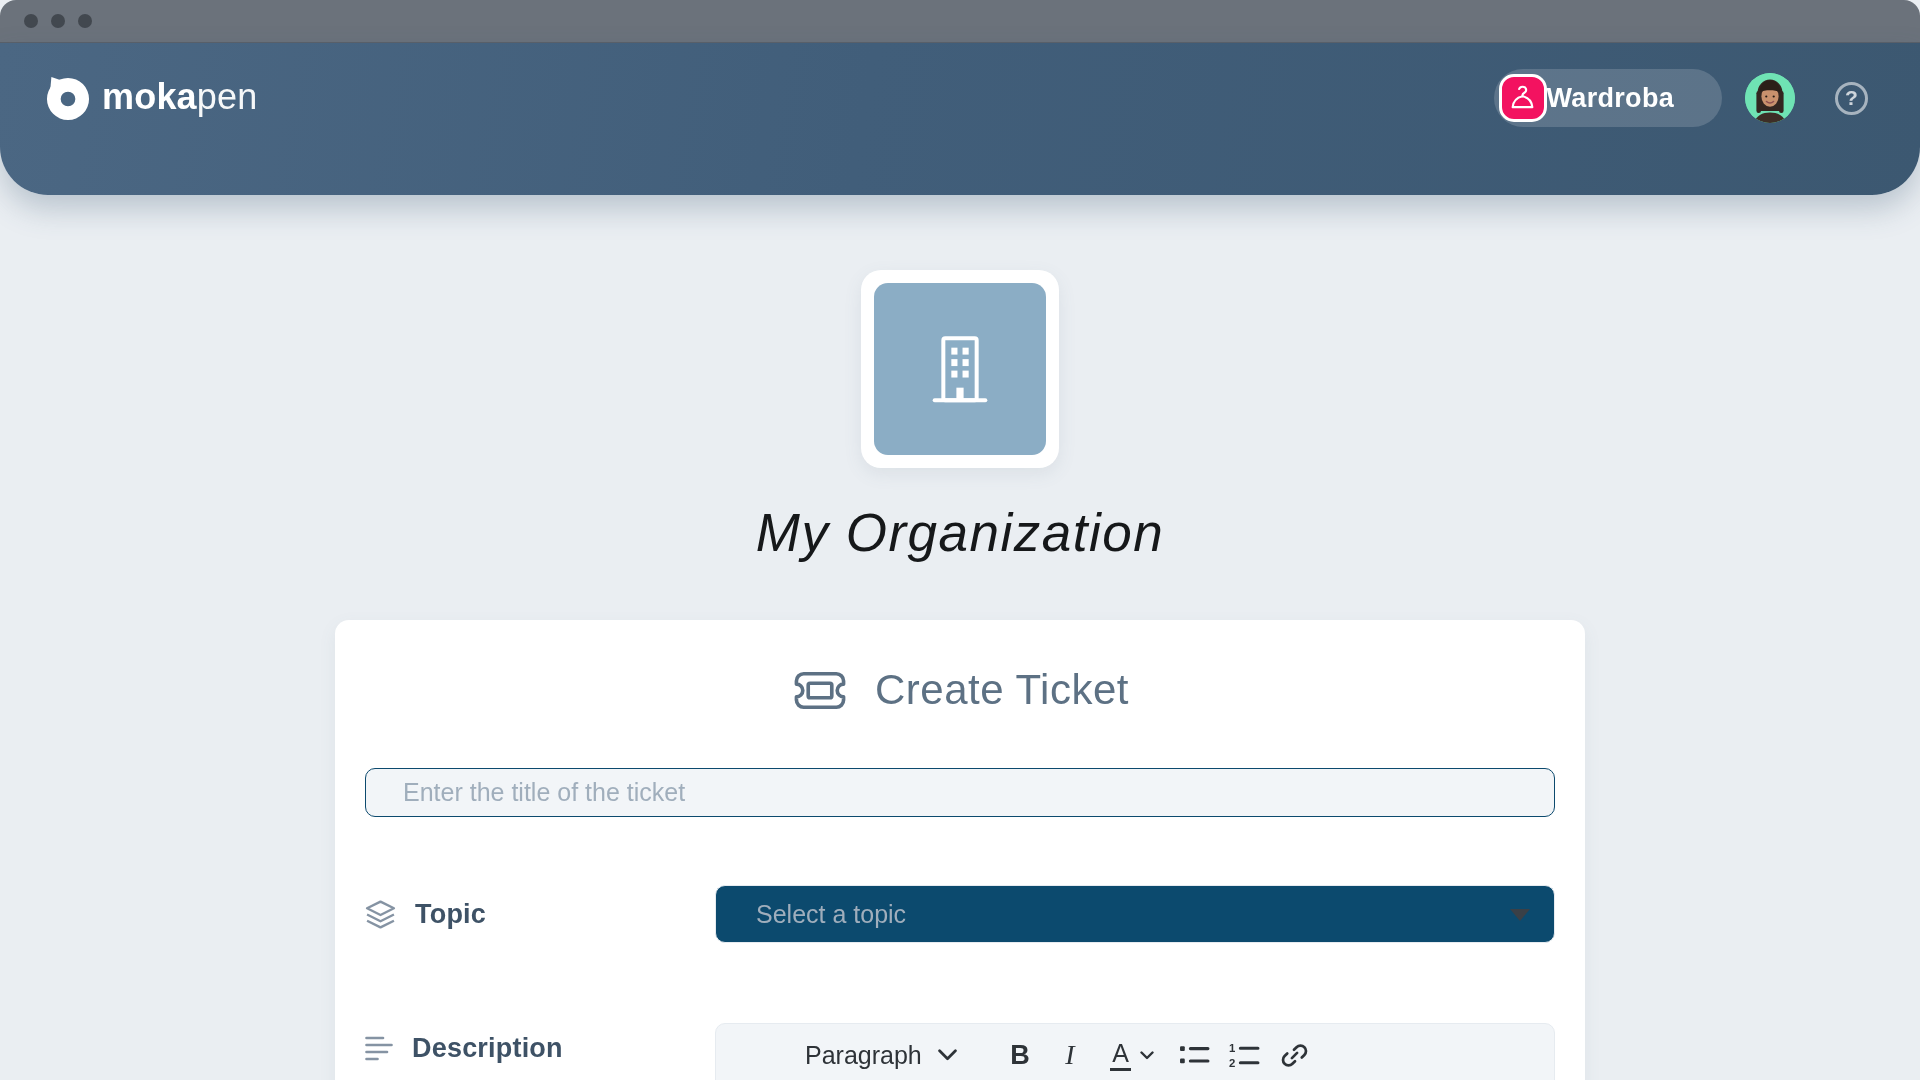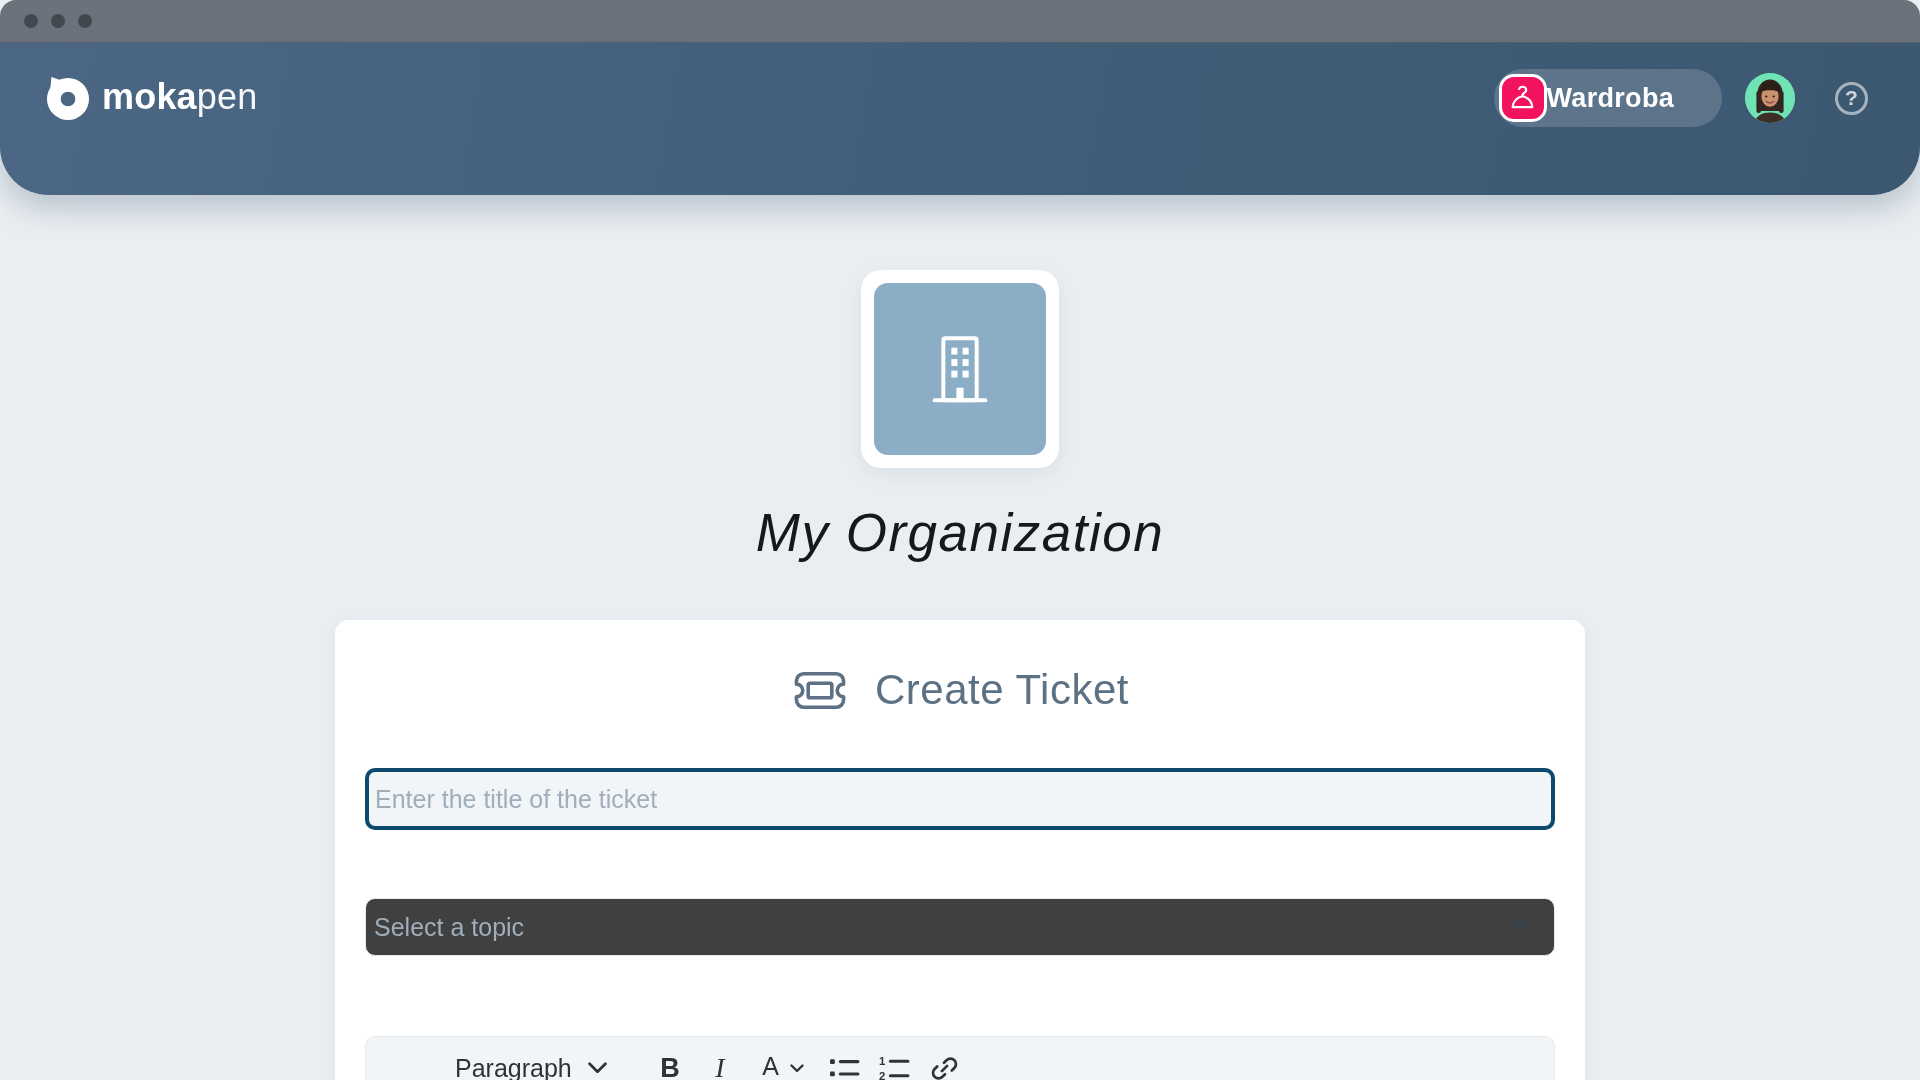--- a/index.html
+++ b/index.html
@@ -40,33 +40,33 @@
     display:flex; align-items:center; justify-content:center; }
   .org-name { text-align:center; font-size:53px; font-weight:300; color:#16181a;
     letter-spacing:1.5px; margin-top:36px; line-height:58px;font-style:italic; }
 
   
   .form-card { width:1250px; height:580px; background:#fff; border-radius:14px;
     margin:58px auto 0; padding:42px 30px; box-shadow:0 6px 18px rgba(90,110,130,.08); }
   .form-header { display:flex; align-items:center; justify-content:center; gap:26px;
     color:#5d7184; height:56px; }
   .form-title { font-size:42px; font-weight:300; letter-spacing:.5px; }
-  .title-input { display:block; margin-top:50px; width:100%; height:62px;
-    background:#f2f5f8; border:4px solid #0c4a6e; border-radius:10px; padding:0 6px;
+  .title-input { display:block; margin-top:50px; width:100%; height:49px;
+    background:#f2f5f8; border:1px solid #0c4a6e; border-radius:10px; padding:0 37px;
     font-size:25px; color:#3b4754; font-family:"Liberation Sans",sans-serif; outline:none; }
   .title-input::placeholder { color:#a0aebc; }
 
   .form-row { display:flex; align-items:center; margin-top:68px; }
   .form-row.top-align { align-items:flex-start; margin-top:80px; }
   .row-label { width:350px; display:flex; align-items:center; gap:19px; flex:none; }
   .row-label.pad-top { padding-top:10px; }
   .label-text { font-size:27px; font-weight:700; color:#3e5266; letter-spacing:.2px; }
 
-  .select-box { flex:1; height:58px; background:#404040; border:1px solid #e6ebf0;
-    border-radius:10px; display:flex; align-items:center; padding:0 8px;
+  .select-box { flex:1; height:58px; background:#0c4a6e; border:1px solid #e6ebf0;
+    border-radius:10px; display:flex; align-items:center; padding:0 40px;
     font-size:25px; color:#a0aebc; position:relative; cursor:pointer; }
   .select-caret { position:absolute; right:24px; top:50%; margin-top:-5px; width:0; height:0;
     border-left:10px solid transparent; border-right:10px solid transparent;
     border-top:12px solid #3a4047; }
 
   .editor { flex:1; }
   .toolbar { height:64px; background:#f2f5f8; border:1px solid #e6ebf0;
     border-radius:10px 10px 0 0; display:flex; align-items:center;
     padding:0 26px 0 46px; color:#2e3338; }
   .block-select { display:flex; align-items:center; justify-content:space-between;
@@ -167,27 +167,48 @@
         <path d="M14 6 H50 A8 8 0 0 1 58 14 V17.5 A7 7 0 0 0 58 31.5 V35 A8 8 0 0 1 50 43 H14 A8 8 0 0 1 6 35 V31.5 A7 7 0 0 0 6 17.5 V14 A8 8 0 0 1 14 6 Z"></path>
         <rect x="19" y="16.5" width="26" height="16" rx="2"></rect>
       </svg>
     </span>
     <span class="form-title">Create Ticket</span>
   </div>
 
   <input class="title-input" type="text" placeholder="Enter the title of the ticket" style="">
 
   <div class="form-row">
+    <div class="row-label">
+      <span>
+        <svg width="31" height="29" viewBox="0 0 30 28" fill="none" stroke="#8593a3" stroke-width="2.3" stroke-linejoin="round">
+          <path d="M15 1.5 L28 8 L15 14.5 L2 8 Z"></path>
+          <path d="M28 14 L15 20.5 L2 14"></path>
+          <path d="M28 20 L15 26.5 L2 20"></path>
+        </svg>
+      </span>
+      <span class="label-text">Topic</span>
+    </div>
     <div class="select-box">
       <span>Select a topic</span>
       <span class="select-caret"></span>
     </div>
   </div>
 
   <div class="form-row top-align">
+    <div class="row-label pad-top">
+      <span>
+        <svg width="28" height="29" viewBox="0 0 28 28" stroke="#8593a3" stroke-width="2.6" stroke-linecap="round">
+          <path d="M1.5 3.5 H18"></path>
+          <path d="M1.5 10.5 H26.5"></path>
+          <path d="M1.5 17.5 H22"></path>
+          <path d="M1.5 24.5 H12.5"></path>
+        </svg>
+      </span>
+      <span class="label-text">Description</span>
+    </div>
 
     <div class="editor">
       <div class="toolbar">
 
         <div class="block-select">
           <span class="block-label">Paragraph</span>
           <span>
             <svg width="19" height="12" viewBox="0 0 18 11" fill="none" stroke="#2e3338" stroke-width="2.6" stroke-linecap="round" stroke-linejoin="round">
               <polyline points="1.5,1.5 9,9 16.5,1.5"></polyline>
             </svg>

